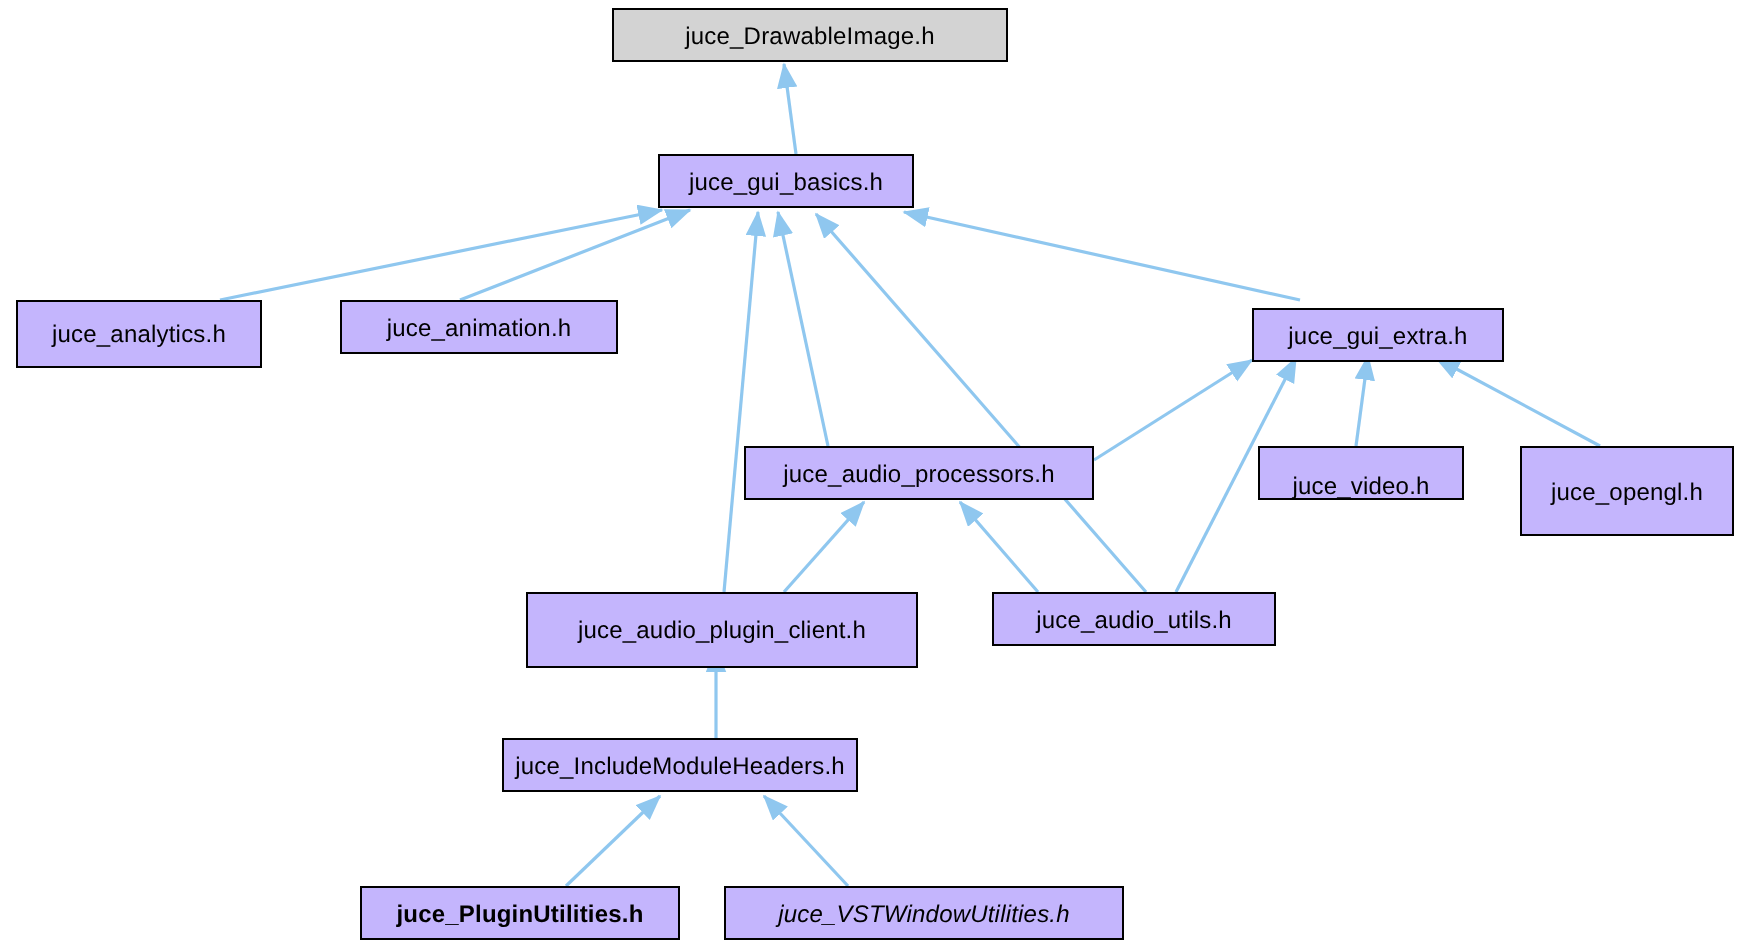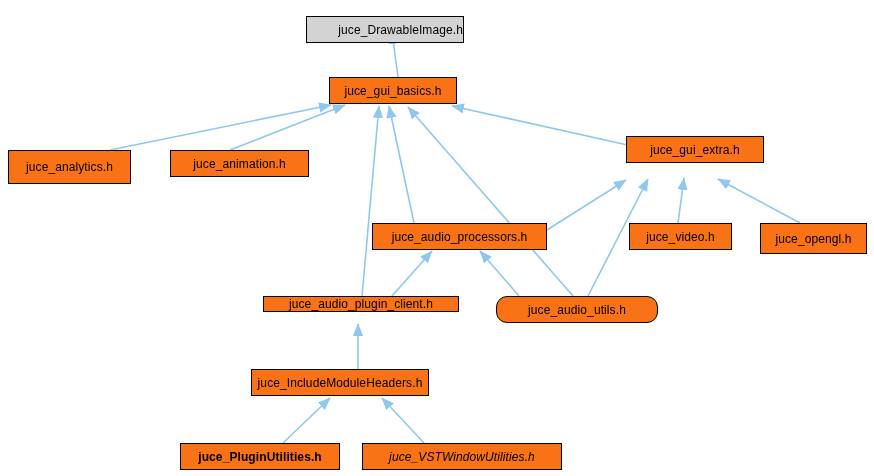--- a/index.html
+++ b/index.html
@@ -12,21 +12,21 @@
     width: 874px;
     height: 476px;
     background: #ffffff;
     overflow: hidden;
     font-family: "Liberation Sans", sans-serif;
   }
   .node {
     position: absolute;
     box-sizing: border-box;
     border: 1px solid #000000;
-    background: #f97316;
+    background: #c4b5fd;
     color: #000000;
     font-size: 12px;
     line-height: 1;
     display: flex;
     align-items: center;
     justify-content: center;
     white-space: nowrap;
     letter-spacing: 0.1px;
   }
   .node.root {
@@ -64,48 +64,48 @@
         <line x1="547" y1="230" x2="626" y2="180" marker-end="url(#arrow)"></line>
         <line x1="588" y1="296" x2="648" y2="179" marker-end="url(#arrow)"></line>
         <line x1="392" y1="296" x2="432" y2="251" marker-end="url(#arrow)"></line>
         <line x1="519" y1="296" x2="480" y2="251" marker-end="url(#arrow)"></line>
         <line x1="358" y1="369" x2="358" y2="324" marker-end="url(#arrow)"></line>
         <line x1="283" y1="443" x2="330" y2="398" marker-end="url(#arrow)"></line>
         <line x1="424" y1="443" x2="382" y2="398" marker-end="url(#arrow)"></line>
       </g>
   </svg>
   <div id="node-layer">
-      <div class="node root" style="left: 306px; top: 16px; width: 158px; height: 27px; justify-content: flex-end;">
+      <div class="node root" style="left: 306px; top: 4px; width: 198px; height: 27px;">
         <span>juce_DrawableImage.h</span>
       </div>
       <div class="node" style="left: 329px; top: 77px; width: 128px; height: 27px;">
         <span>juce_gui_basics.h</span>
       </div>
       <div class="node" style="left: 8px; top: 150px; width: 123px; height: 34px;">
         <span>juce_analytics.h</span>
       </div>
       <div class="node" style="left: 154px; top: 150px; width: 139px; height: 27px; margin-left: 16px;">
         <span>juce_animation.h</span>
       </div>
-      <div class="node" style="left: 626px; top: 136px; width: 138px; height: 27px;">
+      <div class="node" style="left: 626px; top: 154px; width: 126px; height: 27px;">
         <span>juce_gui_extra.h</span>
       </div>
       <div class="node" style="left: 372px; top: 223px; width: 175px; height: 27px; justify-content: center;">
         <span>juce_audio_processors.h</span>
       </div>
-      <div class="node" style="left: 629px; top: 223px; width: 103px; height: 27px;">
+      <div class="node" style="left: 629px; top: 223px; width: 103px; height: 27px; align-items: flex-end;">
         <span>juce_video.h</span>
       </div>
-      <div class="node" style="left: 760px; top: 223px; width: 107px; height: 31px;">
+      <div class="node" style="left: 760px; top: 223px; width: 107px; height: 45px;">
         <span>juce_opengl.h</span>
       </div>
-      <div class="node" style="left: 263px; top: 296px; width: 196px; height: 16px;">
+      <div class="node" style="left: 263px; top: 296px; width: 196px; height: 38px;">
         <span>juce_audio_plugin_client.h</span>
       </div>
-      <div class="node" style="left: 496px; top: 296px; width: 162px; height: 27px; border-radius: 11px;">
+      <div class="node" style="left: 496px; top: 296px; width: 142px; height: 27px;">
         <span>juce_audio_utils.h</span>
       </div>
       <div class="node" style="left: 251px; top: 369px; width: 178px; height: 27px;">
         <span>juce_IncludeModuleHeaders.h</span>
       </div>
       <div class="node" style="left: 180px; top: 443px; width: 160px; height: 27px; font-weight: bold;">
         <span>juce_PluginUtilities.h</span>
       </div>
       <div class="node" style="left: 362px; top: 443px; width: 200px; height: 27px; font-style: italic;">
         <span>juce_VSTWindowUtilities.h</span>

